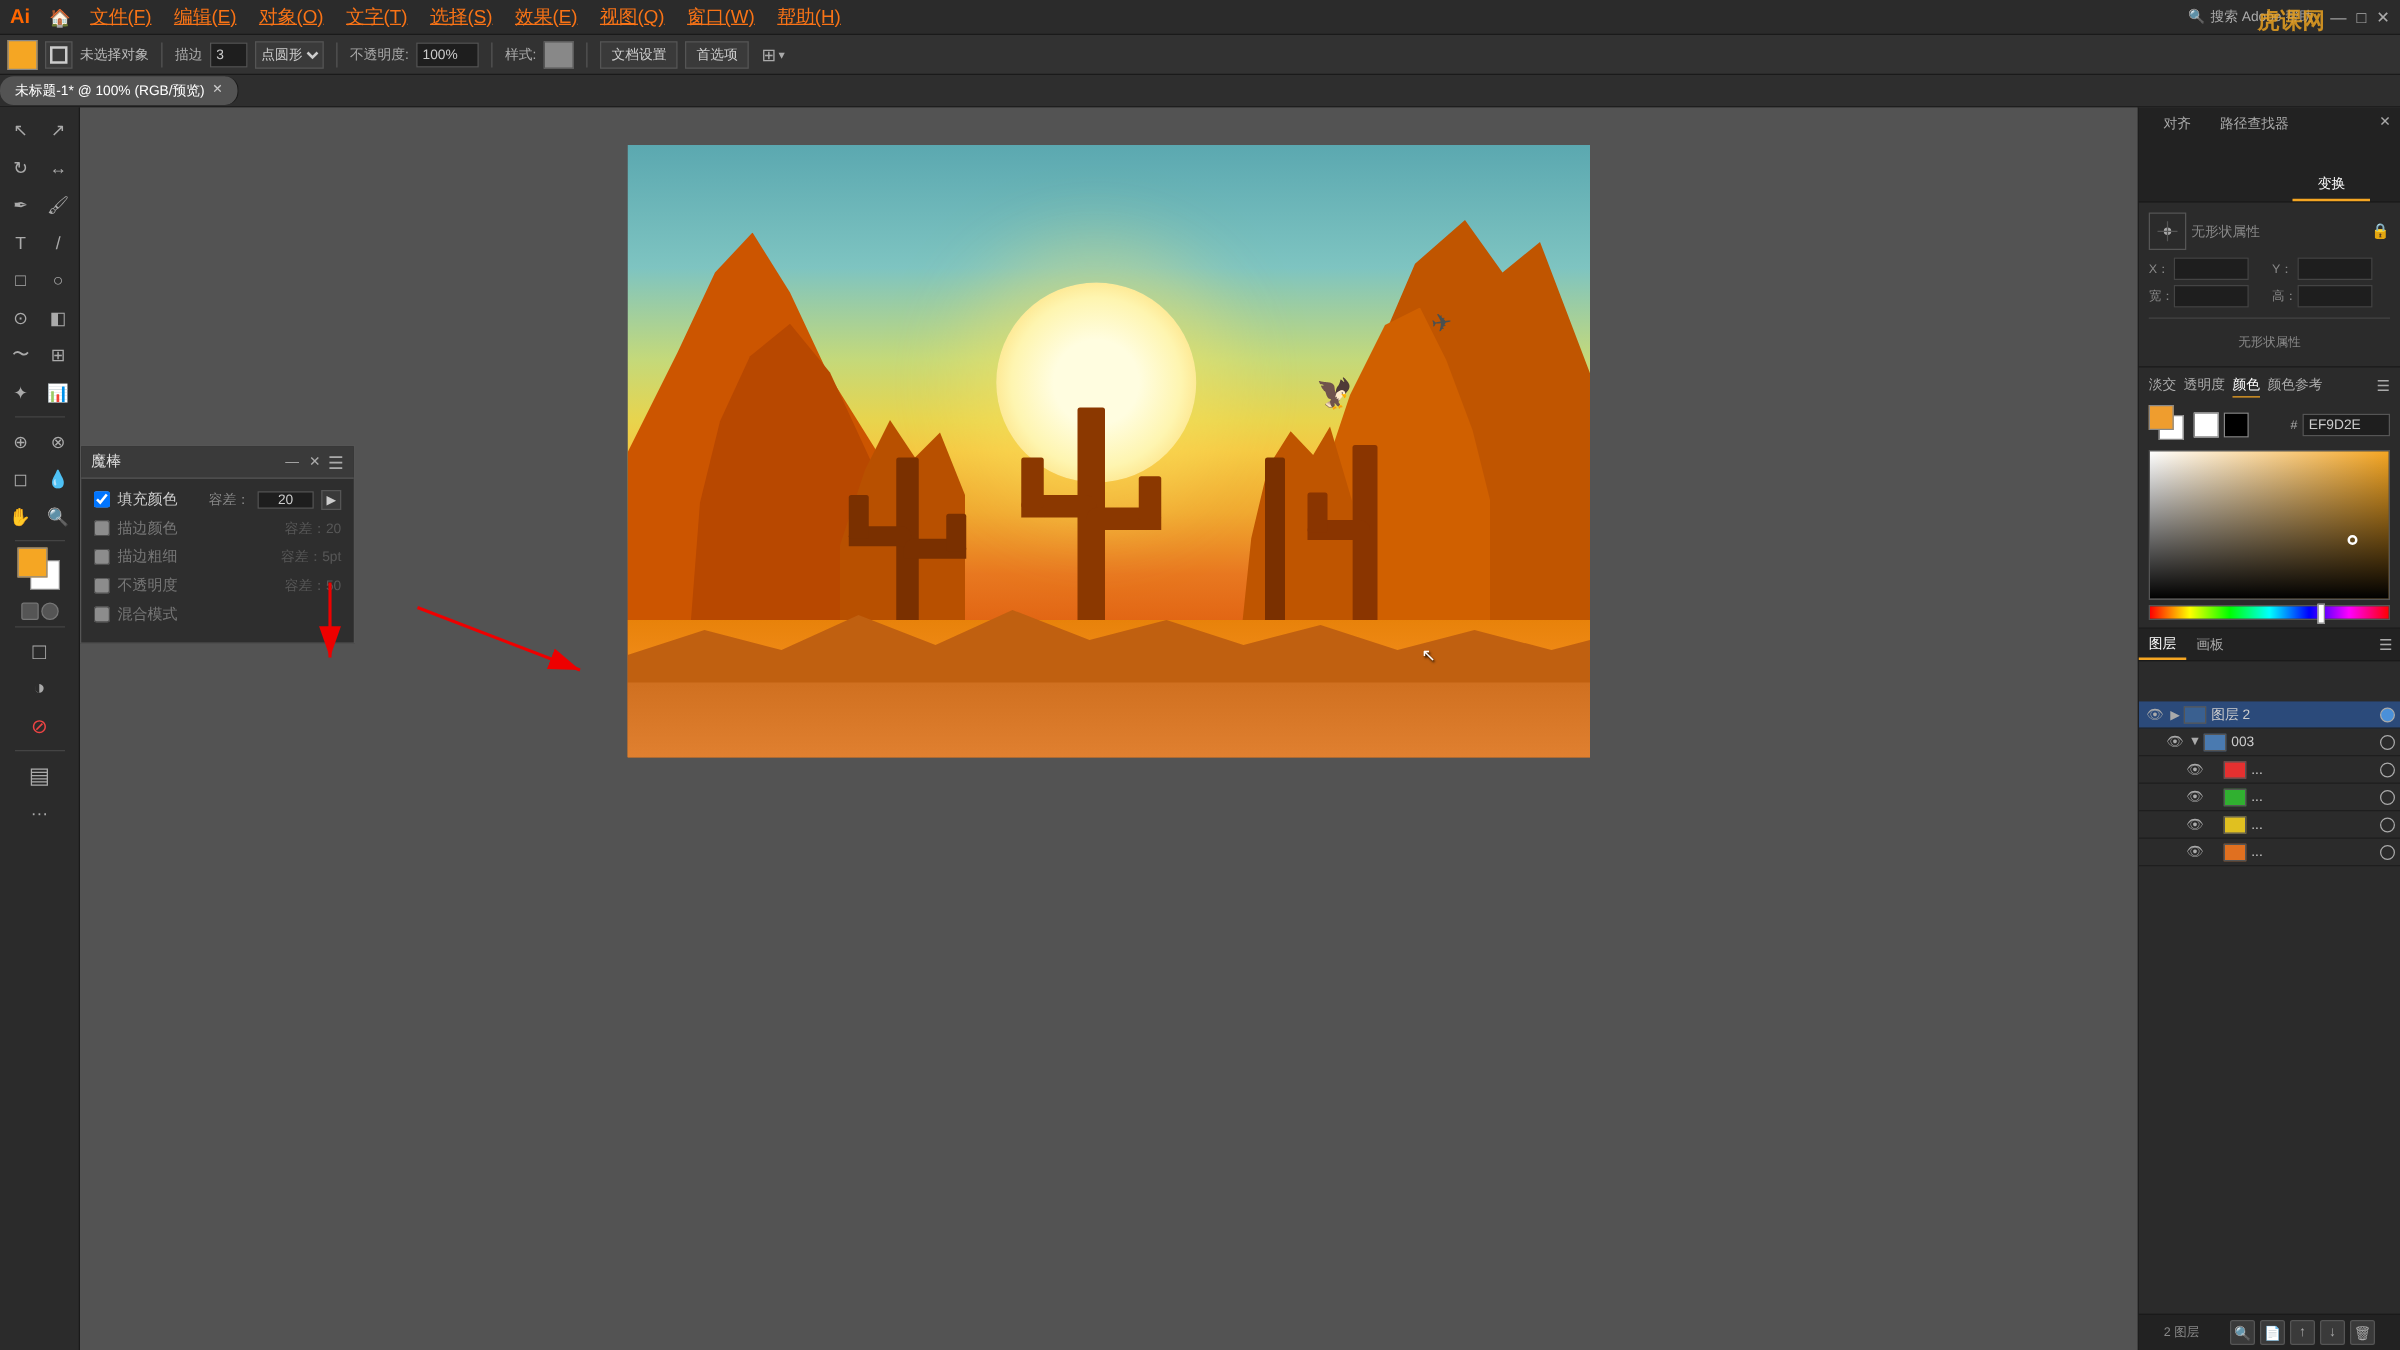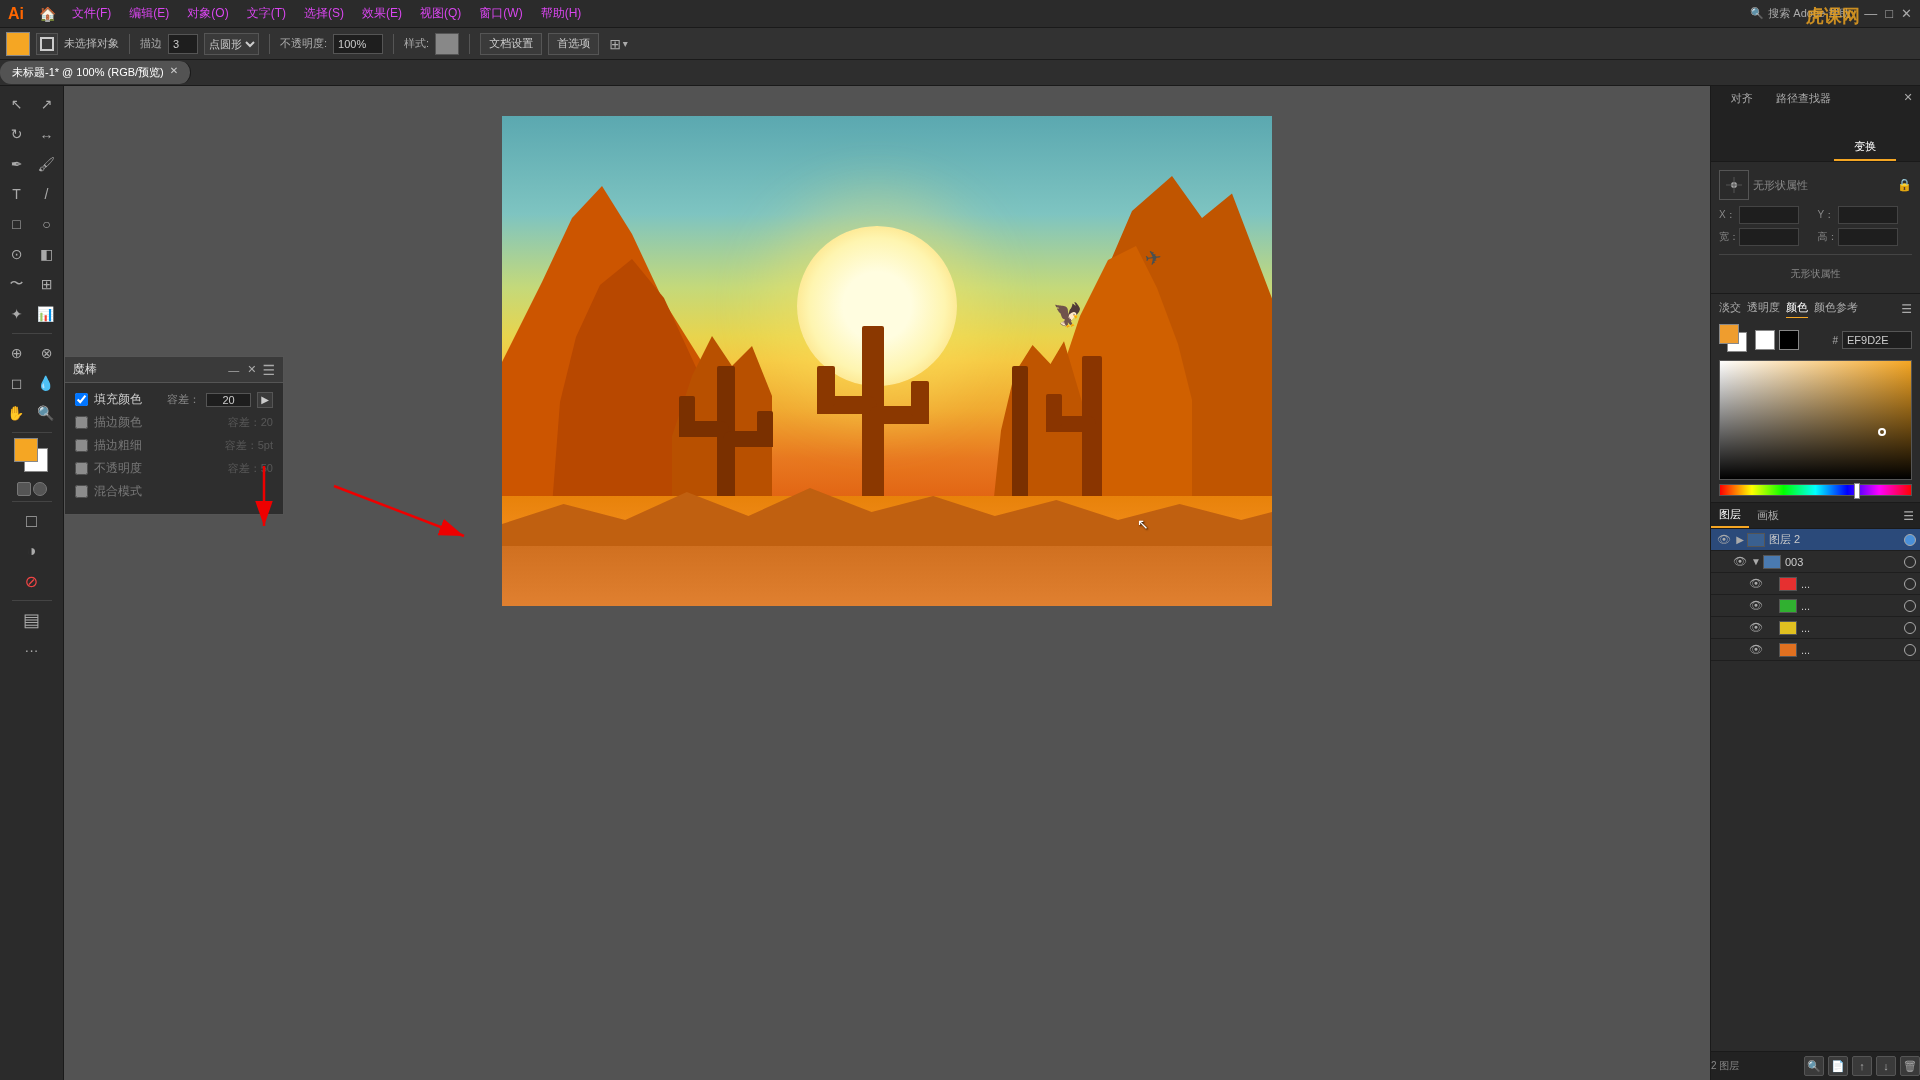--- a/index.html
+++ b/index.html
@@ -3,21 +3,21 @@
   <meta charset="utf-8">
   <style>
     * { margin: 0; padding: 0; box-sizing: border-box; }
     body { width: 1920px; height: 1080px; overflow: hidden; background: #535353; font-family: 'Microsoft YaHei', Arial, sans-serif; font-size: 12px; color: #ccc; }
 
     
     #top-menu {
       width: 100%; height: 28px; background: #2b2b2b; display: flex; align-items: center;
       padding: 0 8px; gap: 2px; border-bottom: 1px solid #1a1a1a;
     }
-    .menu-item { padding: 2px 8px; cursor: pointer; color: #d946ef; font-size: 12px; }
+    .menu-item { padding: 2px 8px; cursor: pointer; color: #f97316; font-size: 15px; text-decoration: underline; }
     .ai-logo { color: #ff6600; font-weight: bold; font-size: 16px; margin-right: 8px; }
     .watermark { position: absolute; right: 60px; top: 4px; color: #e8a020; font-size: 18px; font-weight: bold; opacity: 0.85; }
 
     
     #tool-options {
       width: 100%; height: 32px; background: #323232; display: flex; align-items: center;
       padding: 0 6px; gap: 6px; border-bottom: 1px solid #1a1a1a;
     }
     .tool-opt-label { color: #aaa; font-size: 11px; }
     .tool-opt-input { background: #1e1e1e; border: 1px solid #555; color: #ccc; font-size: 11px; padding: 1px 4px; width: 60px; height: 20px; }
@@ -109,37 +109,37 @@
     #right-tabs { display: flex; background: #222; border-bottom: 1px solid #1a1a1a; }
     .rtab { flex: 1; text-align: center; padding: 5px 2px; font-size: 11px; color: #aaa; cursor: pointer; }
     .rtab.active { color: #fff; border-bottom: 2px solid #f5a623; margin-top: 48px; }
     .rtab-content { padding: 8px; }
     .transform-grid { display: grid; grid-template-columns: 1fr 1fr; gap: 4px; margin-top: 4px; }
     .transform-field { display: flex; align-items: center; gap: 2px; }
     .transform-label { color: #888; font-size: 10px; width: 18px; }
     .transform-input { background: #1e1e1e; border: 1px solid #444; color: #ccc; font-size: 10px; width: 60px; height: 18px; padding: 1px 3px; }
 
     
-    #layers-panel { flex: 1; display: flex; flex-direction: column; }
+    #layers-panel { flex: 1; display: flex; flex-direction: column; gap: 32px; }
     #layers-top-tabs { display: flex; background: #222; border-bottom: 1px solid #1a1a1a; align-items: center; }
     .ltab { padding: 4px 8px; font-size: 11px; color: #aaa; cursor: pointer; }
     .ltab.active { color: #fff; border-bottom: 2px solid #f5a623; }
     .ltab-spacer { flex: 1; }
     .ltab-icon { padding: 4px 6px; color: #aaa; cursor: pointer; font-size: 12px; }
     #layers-list { flex: 1; overflow-y: auto; }
     .layer-row { display: flex; align-items: center; padding: 2px 4px; border-bottom: 1px solid #1e1e1e; cursor: pointer; min-height: 22px; }
     .layer-row.active { background: #2b4a7a; }
     .layer-vis { width: 18px; color: #aaa; font-size: 11px; cursor: pointer; text-align: center; }
     .layer-expand { width: 14px; color: #aaa; font-size: 10px; cursor: pointer; text-align: center; }
     .layer-thumb { width: 18px; height: 14px; border: 1px solid #555; margin-right: 4px; flex-shrink: 0; }
     .layer-name { flex: 1; font-size: 11px; color: #ccc; }
     .layer-lock { width: 14px; text-align: center; font-size: 10px; color: #888; }
     .layer-dot { width: 12px; height: 12px; border-radius: 50%; border: 1px solid #aaa; margin-left: 4px; cursor: pointer; }
     .layer-dot.active { background: #4a90d9; }
-    #layers-bottom { display: flex; align-items: center; justify-content: space-between; padding: 4px 0; background: #222; border-top: 1px solid #1a1a1a; }
+    #layers-bottom { display: flex; align-items: center; justify-content: space-between; padding: 4px 20px; background: #222; border-top: 1px solid #1a1a1a; }
     .layers-stat { font-size: 10px; color: #888; }
     .layers-tools { display: flex; gap: 4px; }
     .layers-tool-btn { background: #3a3a3a; border: 1px solid #555; color: #aaa; font-size: 11px; width: 20px; height: 20px; display: flex; align-items: center; justify-content: center; cursor: pointer; border-radius: 2px; }
 
     
     .color-panel { padding: 6px 8px; border-bottom: 1px solid #1a1a1a; }
     .color-panel-header { display: flex; justify-content: space-between; align-items: center; margin-bottom: 6px; }
     .color-panel-tabs { display: flex; gap: 6px; }
     .cpanel-tab { font-size: 11px; color: #aaa; cursor: pointer; padding-bottom: 2px; }
     .cpanel-tab.active { color: #fff; border-bottom: 1px solid #f5a623; }

